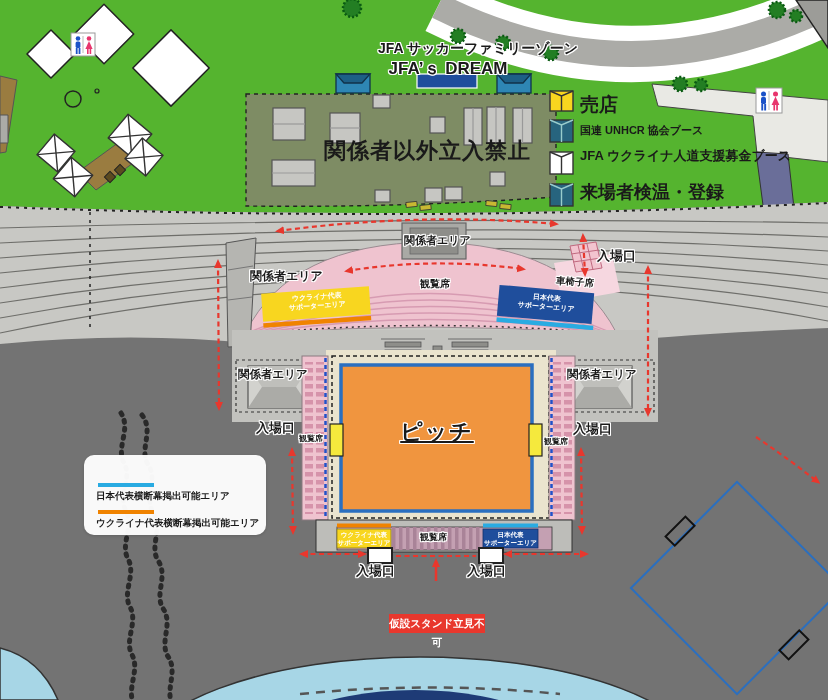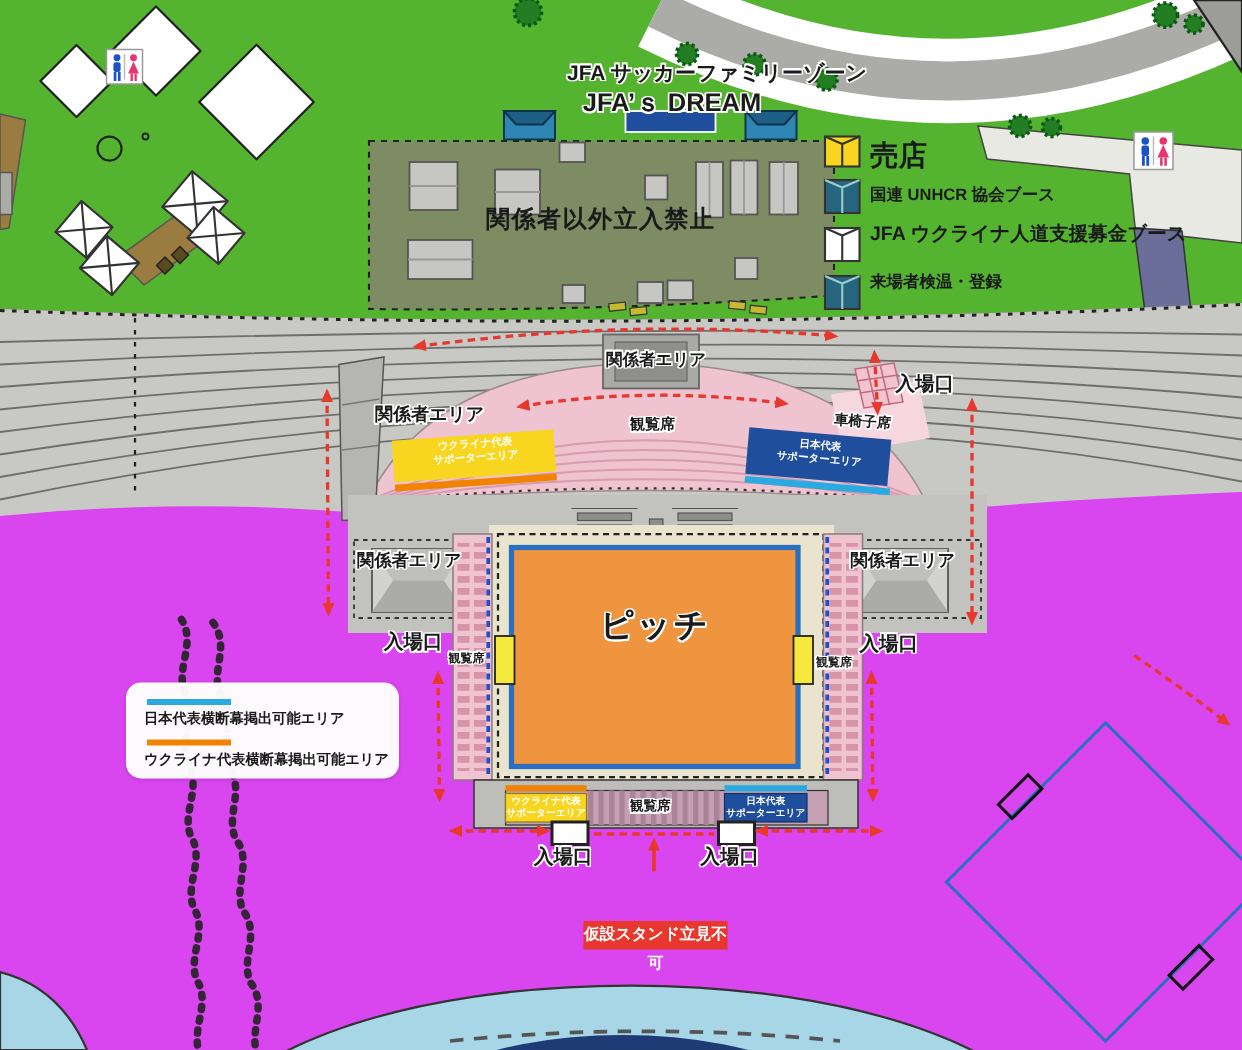--- a/index.html
+++ b/index.html
@@ -1,24 +1,24 @@
 <!DOCTYPE html>
 <html><head>
 <meta charset="utf-8">
 <style>
   html,body{margin:0;padding:0;background:#fff;}
   #stage{position:relative;width:828px;height:700px;overflow:hidden;
-         font-family:"Liberation Sans","DejaVu Sans",sans-serif;background:#d946ef;}
+         font-family:"Liberation Sans","DejaVu Sans",sans-serif;background:#737373;}
   #bg{position:absolute;left:0;top:0;}
   .lbl{position:absolute;font-weight:bold;color:#1A1A1A;white-space:nowrap;line-height:1.15;}
   .halo{text-shadow:-1px -1px 0 #fff,1px -1px 0 #fff,-1px 1px 0 #fff,1px 1px 0 #fff,0 1px 0 #fff,0 -1px 0 #fff,1px 0 0 #fff,-1px 0 0 #fff;}
   .ctr{text-align:center;}
   .wbox{position:absolute;color:#fff;font-weight:bold;text-align:center;}
-  #legend-box{position:absolute;left:84px;top:455px;width:182px;height:64px;background:rgba(255,255,255,.96);
-              border-radius:10px;box-shadow:0 1px 3px rgba(0,0,0,.15);padding:9px 12px;box-sizing:border-box;}
+  #legend-box{position:absolute;left:84px;top:455px;width:182px;height:80px;background:rgba(255,255,255,.96);
+              border-radius:10px;box-shadow:0 1px 3px rgba(0,0,0,.15);padding:26px 12px;box-sizing:border-box;}
   .legend-line{width:56px;height:4px;margin:2px 0 3px 2px;}
   .legend-lbl{font-size:9.5px;font-weight:bold;color:#1A1A1A;white-space:nowrap;}
   #no-standing-tag{position:absolute;left:389px;top:614px;width:96px;height:19px;background:#E8372D;
                    color:#fff;font-weight:bold;font-size:10.5px;text-align:center;line-height:19px;}
 </style>
 </head>
 <body>
 
 <div id="stage">
 
@@ -312,26 +312,26 @@
     <path d="M506,554 L586,554" marker-start="url(#ah)" marker-end="url(#ah)"></path>
     <path d="M396,556 L476,556"></path>
     <path d="M756,437 Q790,460 818,482" marker-end="url(#ah)"></path>
   </g>
   <path d="M436,581 L436,561" stroke="#E8372D" stroke-width="2.5" fill="none" marker-end="url(#ah)"></path>
 </svg>
 
 <div class="lbl halo ctr" style="left:378px;top:40px;width:180px;font-size:14px;">JFA サッカーファミリーゾーン</div>
 <div class="lbl halo ctr" style="left:380px;top:59px;width:136px;font-size:17px;">JFA’ｓ DREAM</div>
 
-<div class="lbl" style="left:324px;top:138px;font-size:16px;letter-spacing:1px;text-align:center;">関係者以外立入禁止</div>
+<div class="lbl" style="left:324px;top:138px;font-size:22px;letter-spacing:1px;text-align:center;">関係者以外立入禁止</div>
 
 <div class="lbl" style="left:580px;top:94px;font-size:19px;">売店</div>
 <div class="lbl" style="left:580px;top:124px;font-size:11px;">国連 UNHCR 協会ブース</div>
 <div class="lbl" style="left:580px;top:149px;font-size:13px;">JFA ウクライナ人道支援募金ブース</div>
-<div class="lbl" style="left:580px;top:182px;font-size:11px;">来場者検温・登録</div>
+<div class="lbl" style="left:580px;top:182px;font-size:18px;">来場者検温・登録</div>
 
 <div class="lbl halo" style="left:404px;top:234px;font-size:11px;">関係者エリア</div>
 <div class="lbl halo" style="left:250px;top:270px;font-size:12px;">関係者エリア</div>
 <div class="lbl halo" style="left:420px;top:278px;font-size:10px;">観覧席</div>
 <div class="lbl halo" style="left:556px;top:277px;font-size:9.5px;transform:rotate(4deg);">車椅子席</div>
 <div class="lbl halo" style="left:597px;top:249px;font-size:13px;">入場口</div>
 
 <div class="wbox" style="left:263px;top:292px;width:108px;font-size:7px;line-height:9px;transform:rotate(-4deg);">
   <div>ウクライナ代表</div>
       <div>サポーターエリア</div>
@@ -342,21 +342,21 @@
 </div>
 
 <div class="lbl halo" style="left:238px;top:368px;font-size:11.5px;">関係者エリア</div>
 <div class="lbl halo" style="left:567px;top:368px;font-size:11.5px;">関係者エリア</div>
 
 <div class="lbl halo" style="left:256px;top:421px;font-size:13px;">入場口</div>
 <div class="lbl halo" style="left:573px;top:422px;font-size:13px;">入場口</div>
 <div class="lbl halo" style="left:299px;top:434px;font-size:8px;">観覧席</div>
 <div class="lbl halo" style="left:544px;top:437px;font-size:8px;">観覧席</div>
 
-<div class="lbl halo ctr" style="left:394px;top:404px;width:86px;font-size:22px;letter-spacing:2px;">ピッチ</div>
+<div class="lbl halo ctr" style="left:394px;top:419px;width:86px;font-size:22px;letter-spacing:2px;text-decoration:underline;">ピッチ</div>
 
 <div class="wbox" style="left:337px;top:531px;width:54px;font-size:6.5px;line-height:8px;">
   <div>ウクライナ代表</div>
       <div>サポーターエリア</div>
 </div>
 <div class="lbl halo" style="left:420px;top:532px;font-size:9px;">観覧席</div>
 <div class="wbox" style="left:483px;top:531px;width:55px;font-size:6.5px;line-height:8px;">
   <div>日本代表</div>
       <div>サポーターエリア</div>
 </div>

